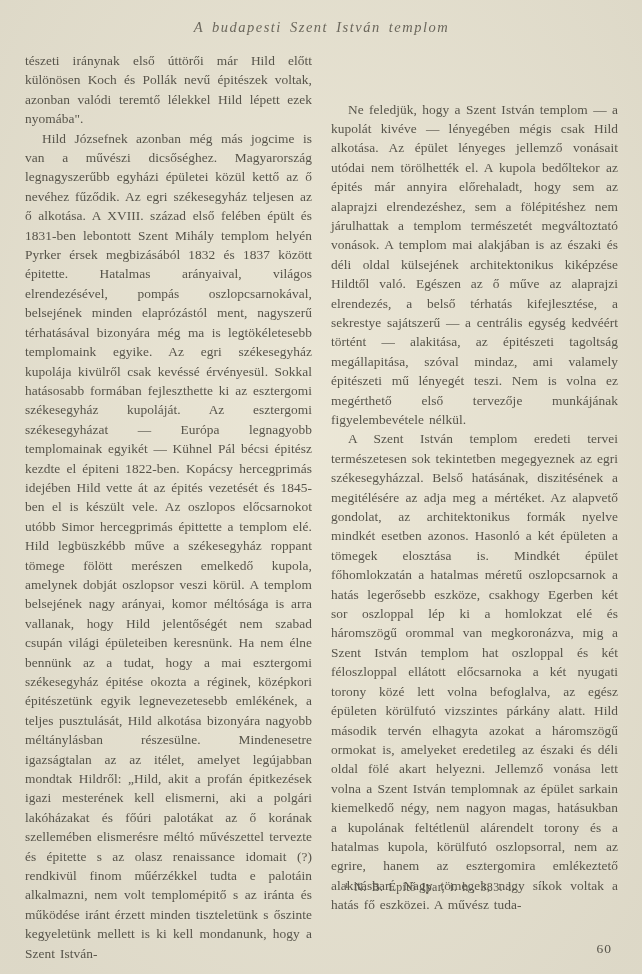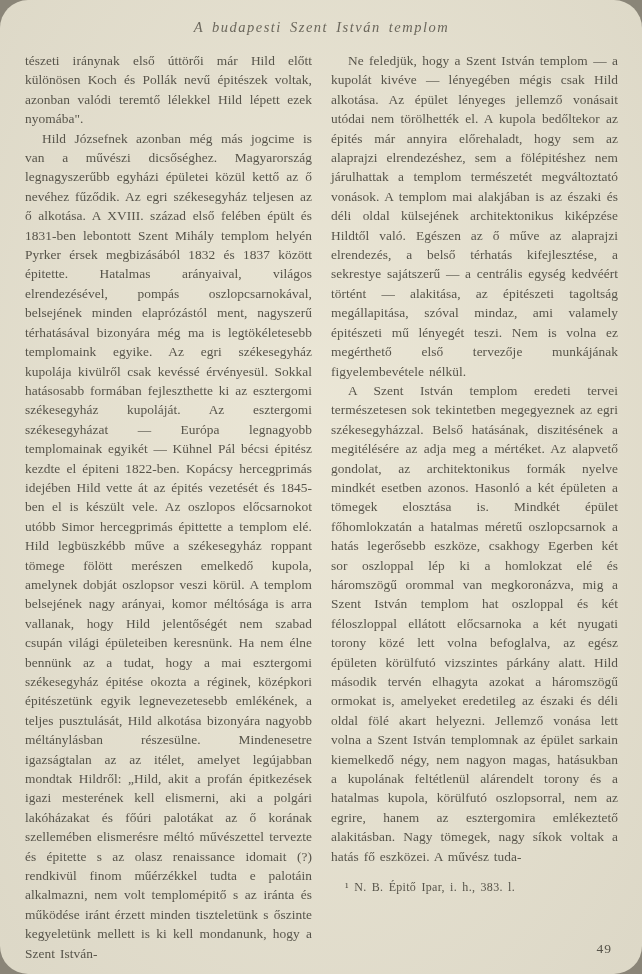--- a/index.html
+++ b/index.html
@@ -8,35 +8,35 @@
     width:642px;height:974px;
     margin:0 auto;
     background:
       radial-gradient(ellipse at 50% 45%, rgba(255,255,255,0.10), rgba(0,0,0,0.05) 95%),
       var(--paper,#e9e4d2);
     box-sizing:border-box;
     padding:19px 24px 0 25px;
     overflow:hidden;
     color:var(--ink,#5a574d);
     font-family:"Liberation Serif","DejaVu Serif",serif;
-    border-radius:28px;
   }
   .running-head{
     text-align:center;
     font-style:italic;
     font-size:14.5px;
     letter-spacing:1.5px;
     word-spacing:3px;
     color:var(--ink-light,#6b675c);
     margin-bottom:15px;
     white-space:nowrap;
   }
   .columns{
     display:flex;
     justify-content:space-between;
+    align-items:center;
   }
   .col{
     width:287px;
     text-align:justify;
     font-size:13.4px;
     line-height:19.4px;
     letter-spacing:0.05px;
     word-spacing:1.5px;
   }
   .col p{
@@ -79,14 +79,14 @@
     <div class="col">
       <div>
           <p>Ne feledjük, hogy a Szent István templom — a kupolát kivéve — lényegében mégis csak Hild alkotása. Az épület lényeges jellemző vonásait utódai nem törölhették el. A kupola bedőltekor az épités már annyira előrehaladt, hogy sem az alaprajzi elrendezéshez, sem a fölépitéshez nem járulhattak a templom természetét megváltoztató vonások. A templom mai alakjában is az északi és déli oldal külsejének architektonikus kiképzése Hildtől való. Egészen az ő műve az alaprajzi elrendezés, a belső térhatás kifejlesztése, a sekrestye sajátszerű — a centrális egység kedvéért történt — alakitása, az épitészeti tagoltság megállapitása, szóval mindaz, ami valamely épitészeti mű lényegét teszi. Nem is volna ez megérthető első tervezője munkájának figyelembevétele nélkül.</p>
           <p>A Szent István templom eredeti tervei természetesen sok tekintetben megegyeznek az egri székesegyházzal. Belső hatásának, diszitésének a megitélésére az adja meg a mértéket. Az alapvető gondolat, az architektonikus formák nyelve mindkét esetben azonos. Hasonló a két épületen a tömegek elosztása is. Mindkét épület főhomlokzatán a hatalmas méretű oszlopcsarnok a hatás legerősebb eszköze, csakhogy Egerben két sor oszloppal lép ki a homlokzat elé és háromszögű orommal van megkoronázva, mig a Szent István templom hat oszloppal és két féloszloppal ellátott előcsarnoka a két nyugati torony közé lett volna befoglalva, az egész épületen körülfutó vizszintes párkány alatt. Hild második tervén elhagyta azokat a háromszögű ormokat is, amelyeket eredetileg az északi és déli oldal fölé akart helyezni. Jellemző vonása lett volna a Szent István templomnak az épület sarkain kiemelkedő négy, nem nagyon magas, hatásukban a kupolának feltétlenül alárendelt torony és a hatalmas kupola, körülfutó oszlopsorral, nem az egrire, hanem az esztergomira emlékeztető alakitásban. Nagy tömegek, nagy síkok voltak a hatás fő eszközei. A művész tuda-</p>
         </div>
     </div>
   </div>
 
   <div class="footnote">¹ N. B. Épitő Ipar, i. h., 383. l.</div>
 
-  <div class="page-number">49</div>
+  <div class="page-number">60</div>
 </div>
 
 </body></html>

